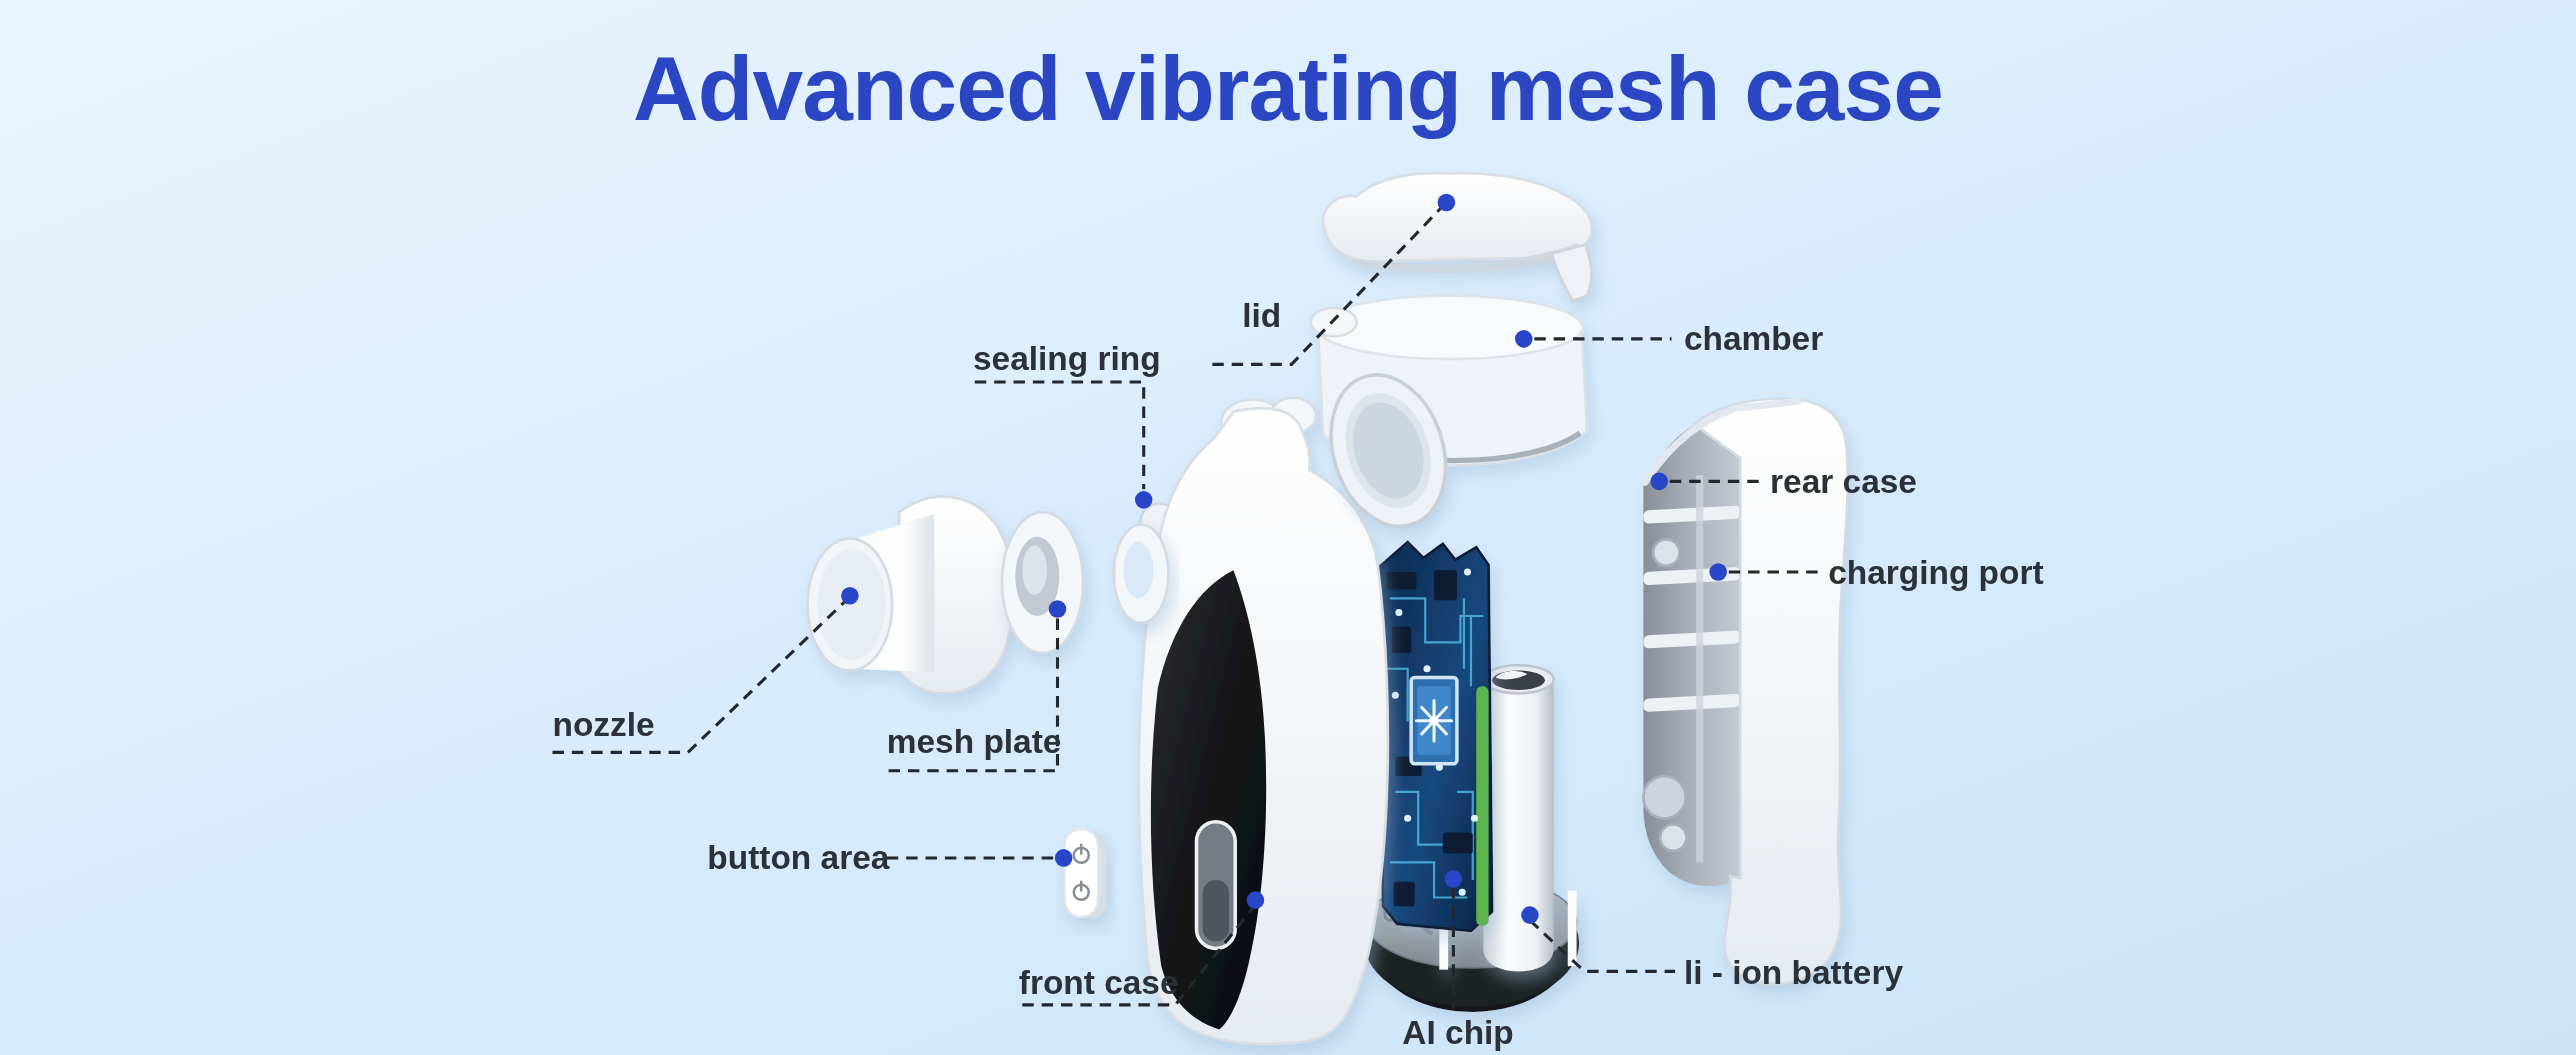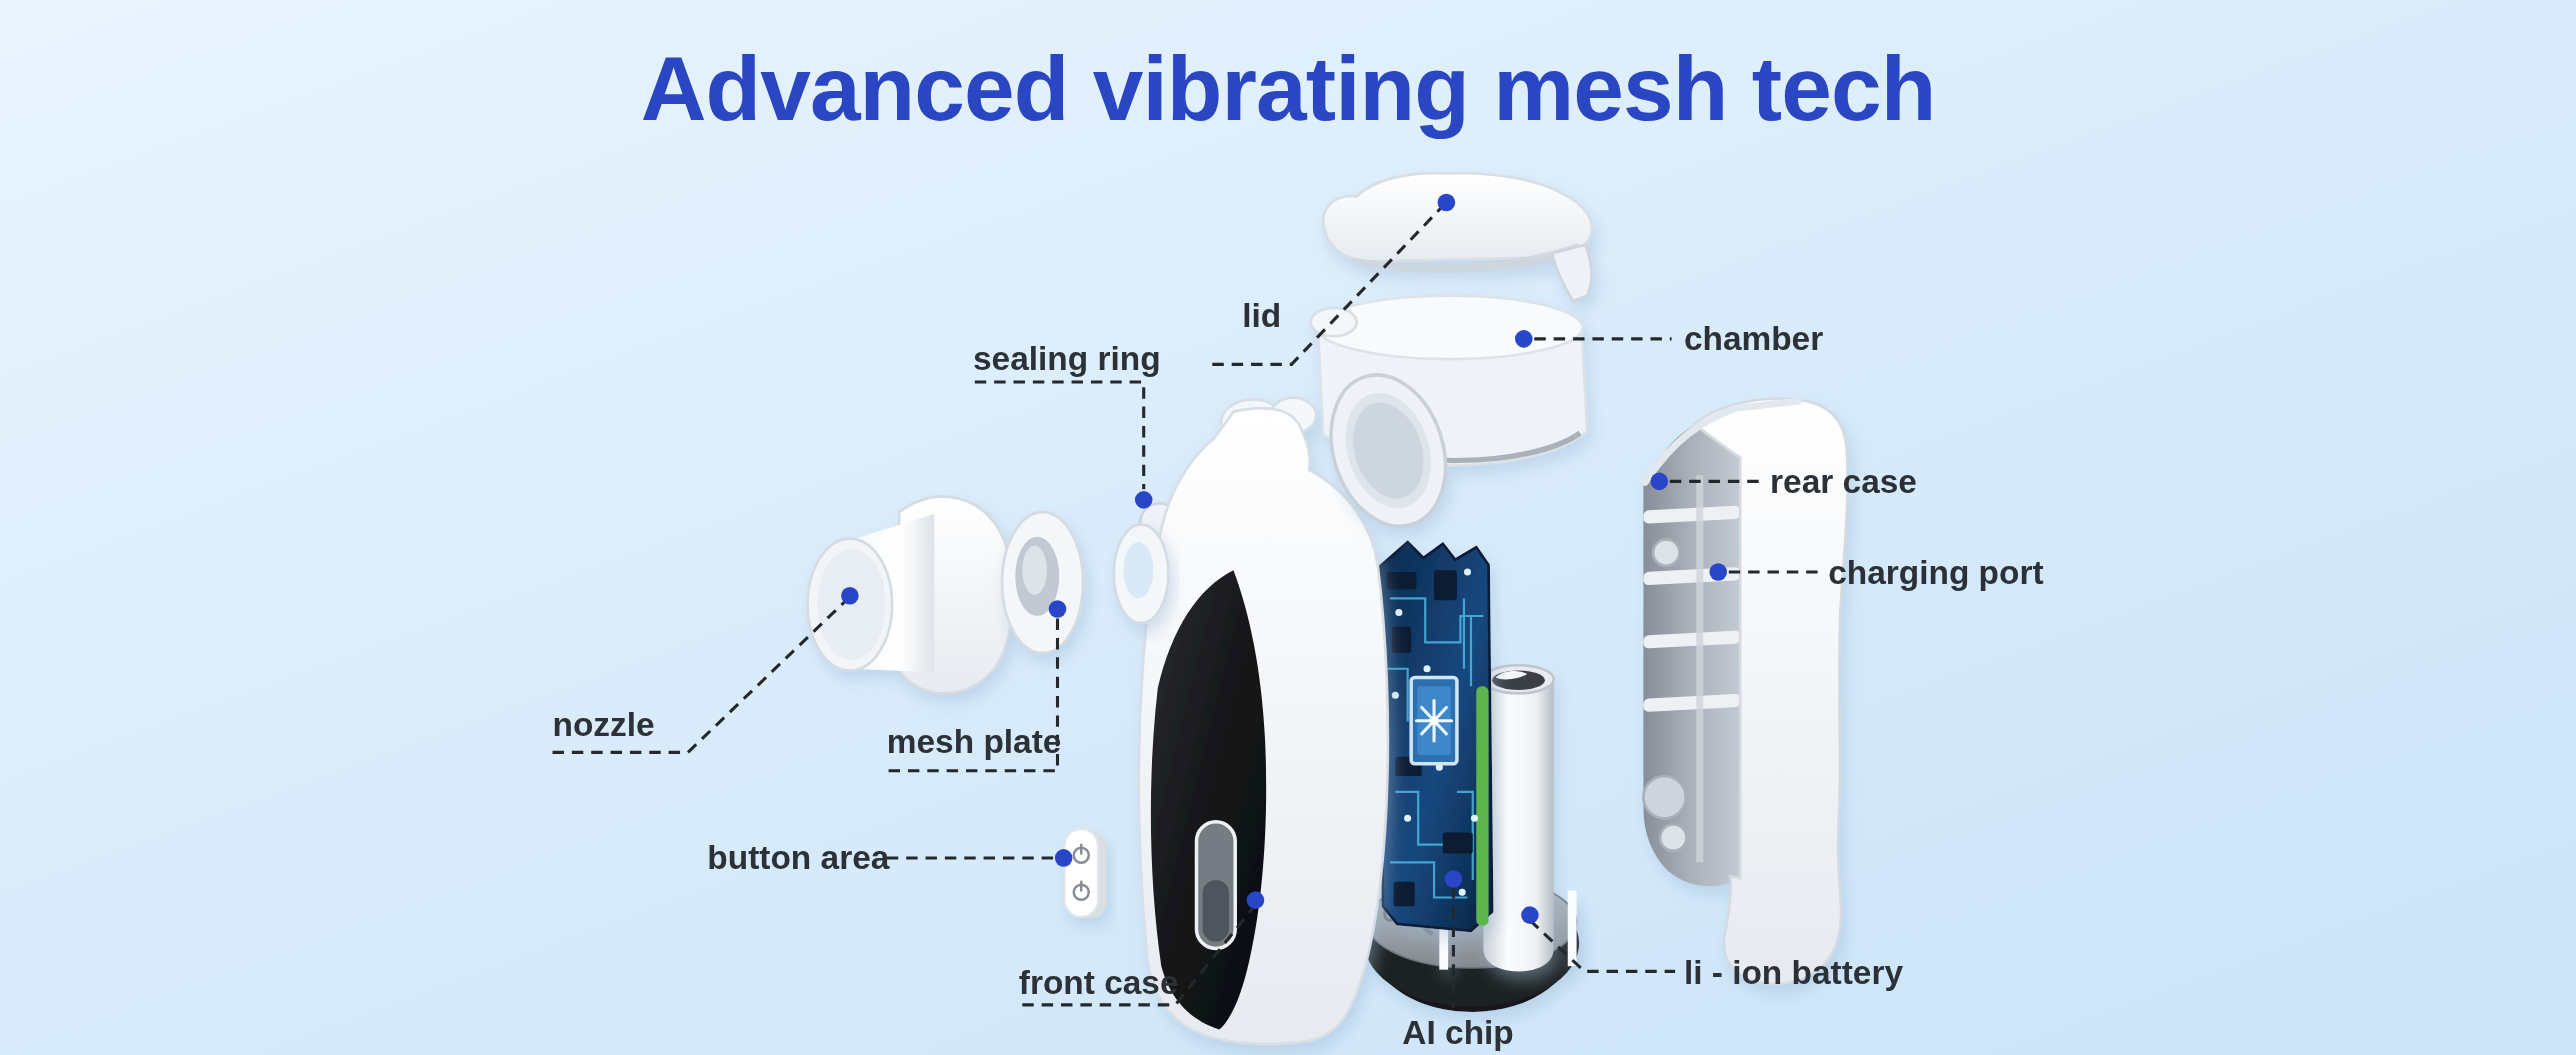--- a/index.html
+++ b/index.html
@@ -25,21 +25,21 @@
     fill:none;stroke:#23282d;stroke-width:3.5;
     stroke-dasharray:13 9;
   }
   .dot{fill:#2946c8;}
 </style>
 </head>
 <body>
 
 <div class="stage">
 
-  <h1 class="title">Advanced vibrating mesh tech</h1>
+  <h1 class="title">Advanced vibrating mesh case</h1>
 
   <svg width="2576" height="1056" viewBox="0 0 2928 1200">
     <defs>
       <linearGradient id="gradWhite" x1="0" y1="0" x2="0" y2="1">
         <stop offset="0" stop-color="#ffffff"></stop>
         <stop offset="1" stop-color="#e6ebf0"></stop>
       </linearGradient>
       <linearGradient id="gradWhiteH" x1="0" y1="0" x2="1" y2="0">
         <stop offset="0" stop-color="#f6f9fb"></stop>
         <stop offset="0.6" stop-color="#ffffff"></stop>

